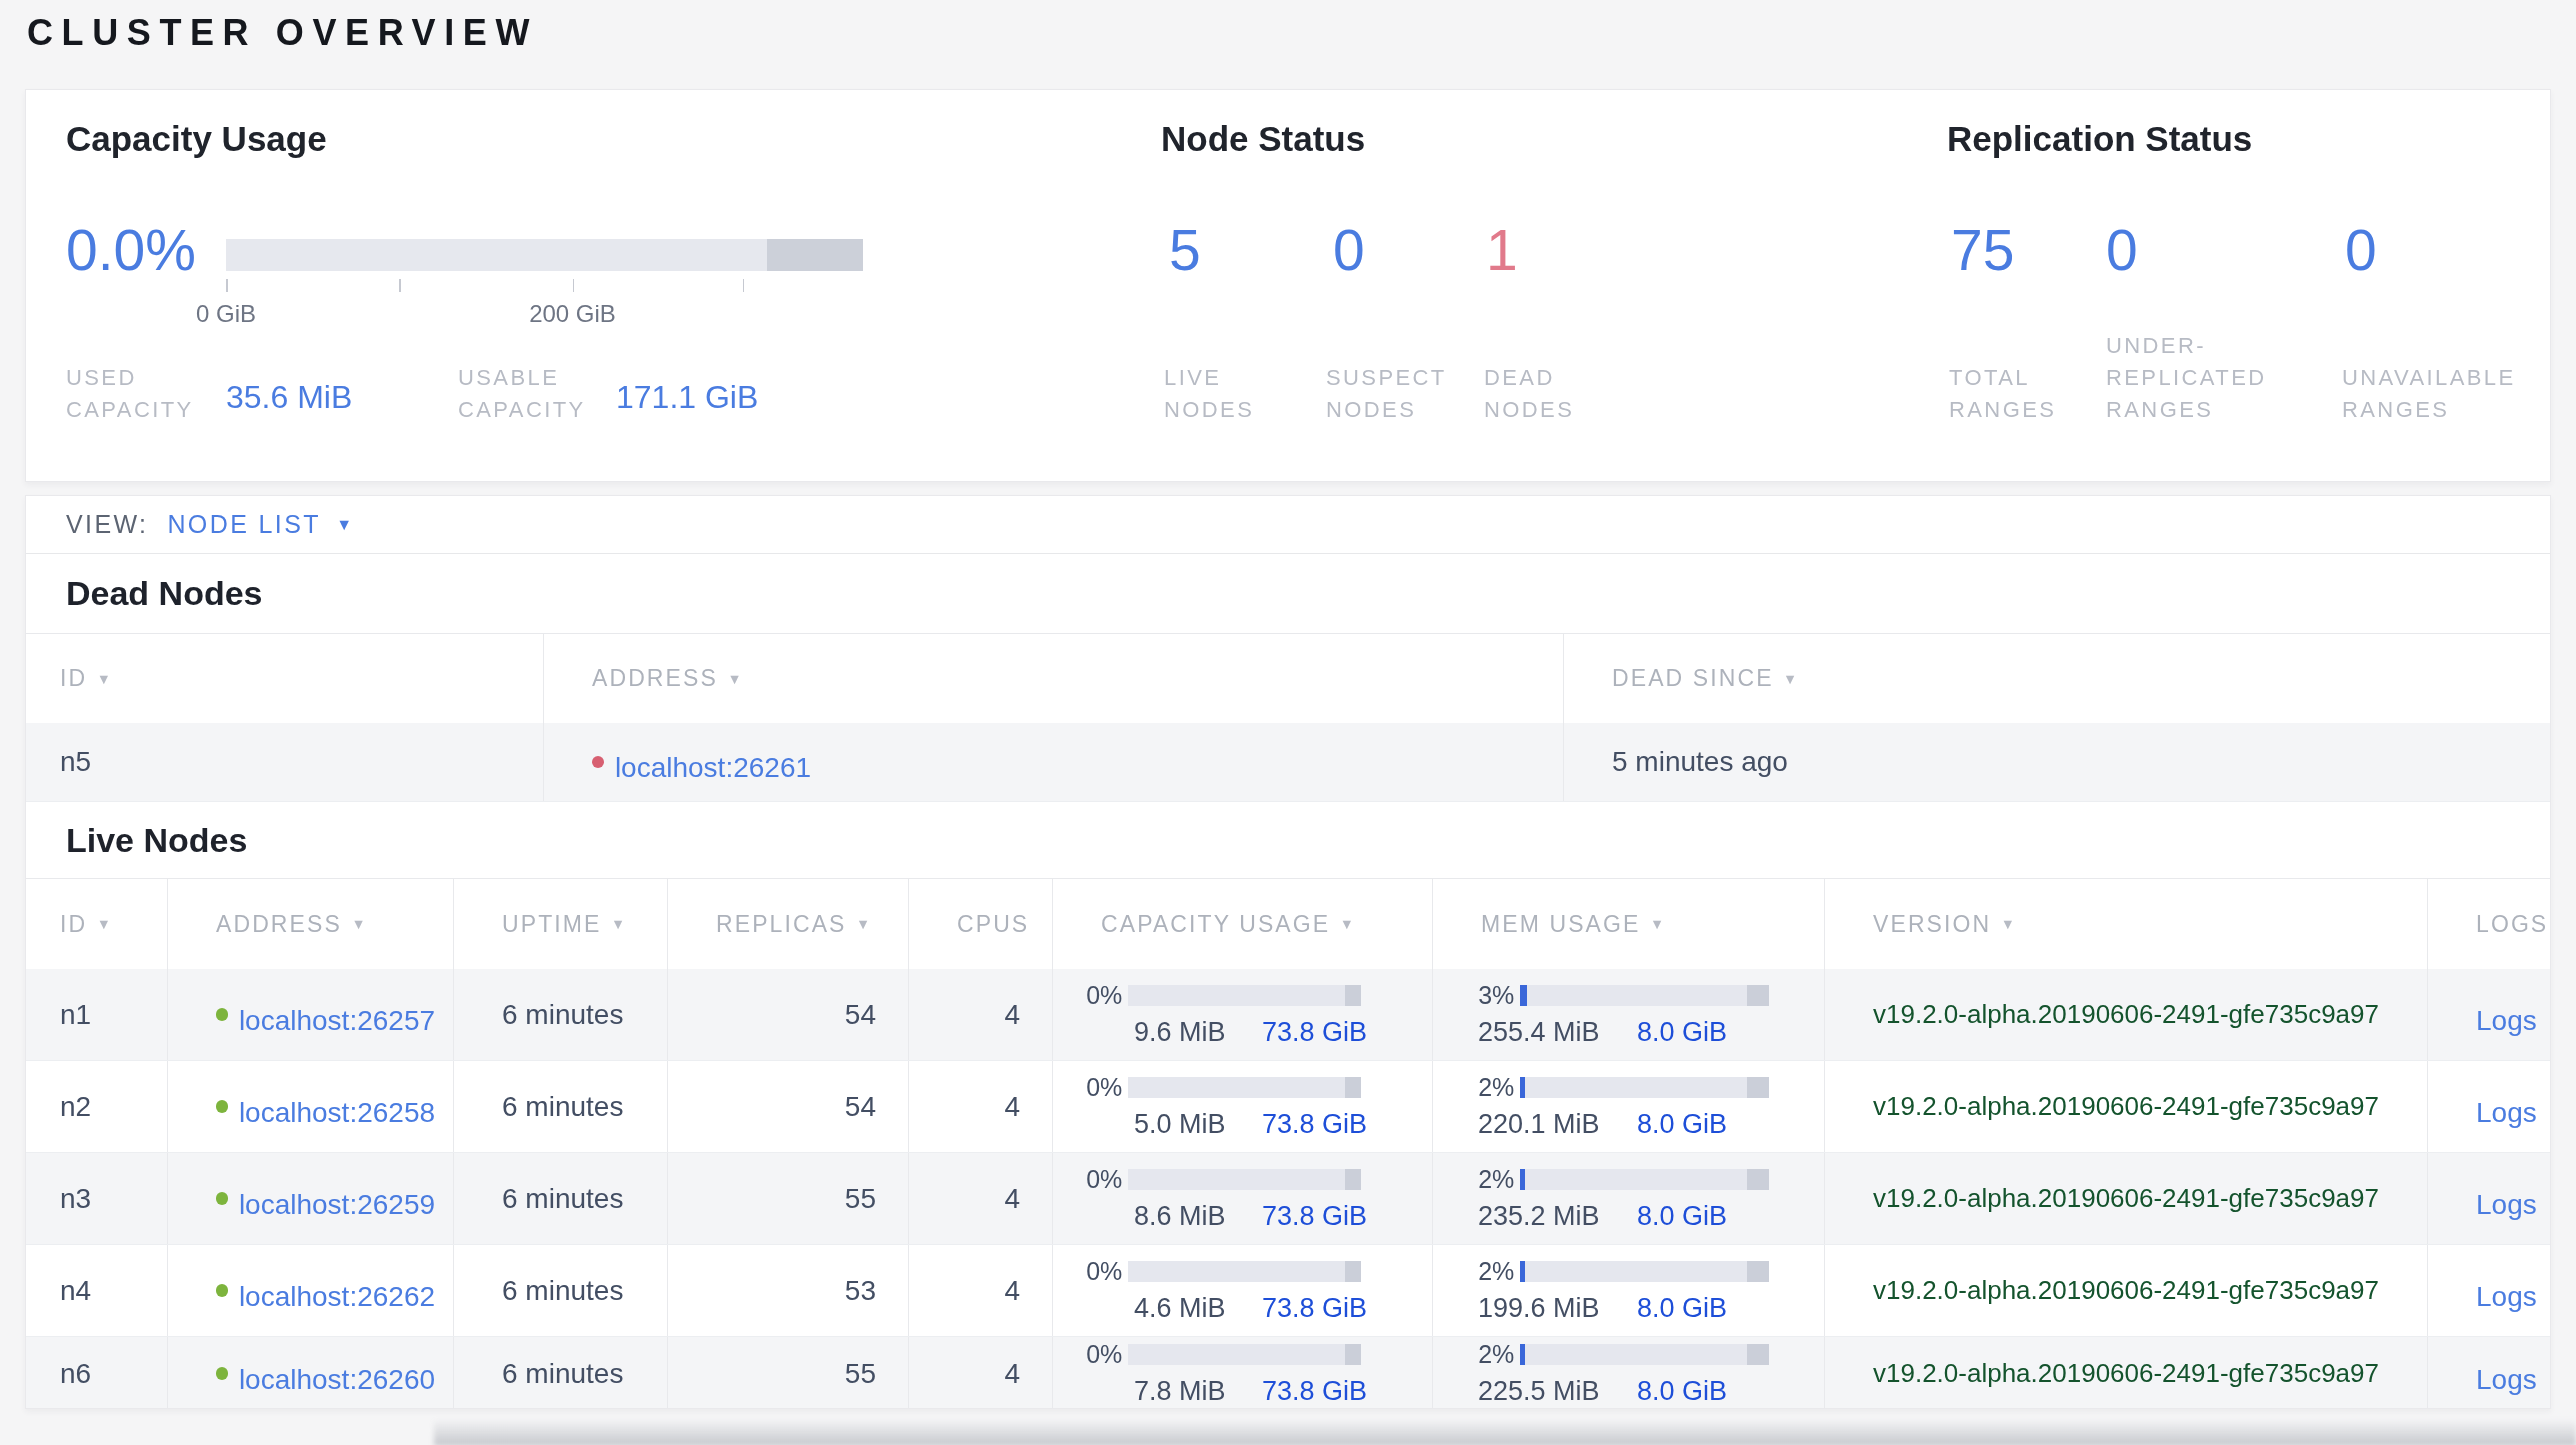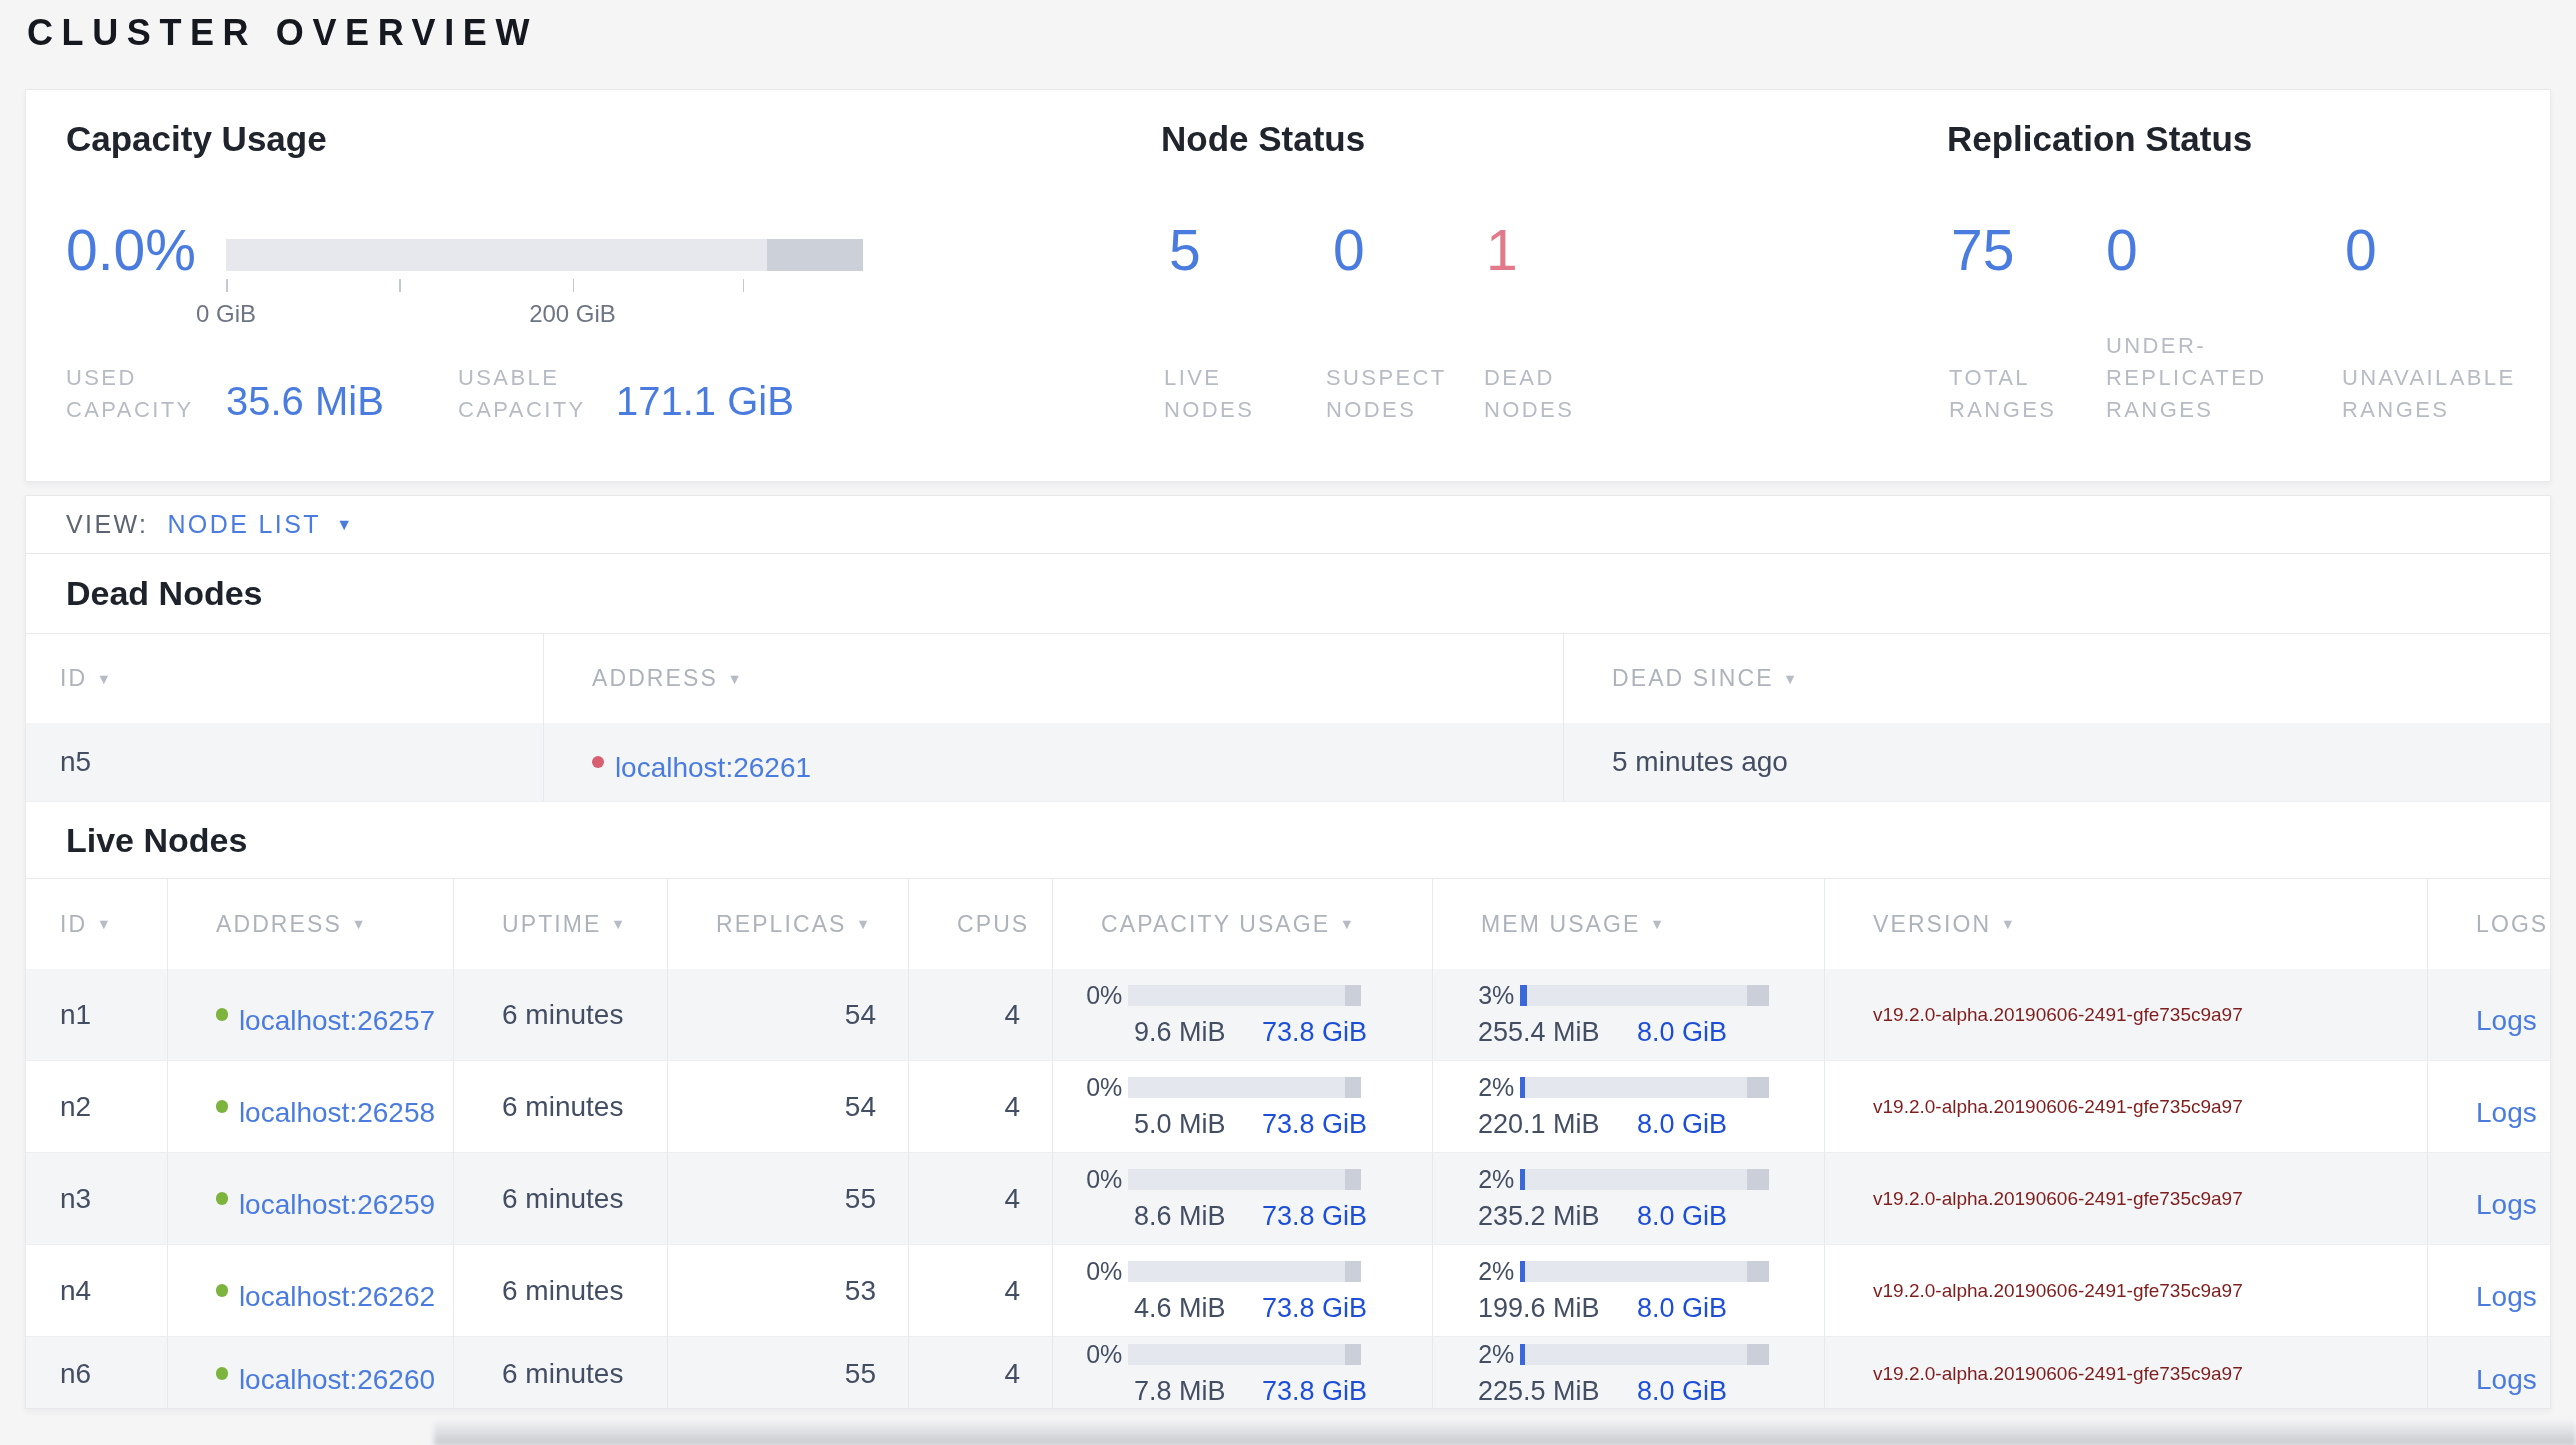--- a/index.html
+++ b/index.html
@@ -33,21 +33,21 @@
   }
   .blue { color: #4a7ce0; }
   .red  { color: #e17a8b; }
   .stat-label {
     position: absolute; bottom: 55px;
     font-size: 22px; letter-spacing: 2.4px; line-height: 32px;
     color: #b7bbc4; font-weight: 400;
   }
   .stat-value {
     position: absolute; top: 289px;
-    font-size: 40px; font-weight: 500; color: #4a7ce0;
+    font-size: 32px; font-weight: 500; color: #4a7ce0;
   }
   .capbar { position: absolute; top: 149px; left: 200px; width: 637px; height: 162px; }
   .capbar-track { position: relative; width: 100%; height: 32px; background: #e6e8ee; }
   .capbar-reserve { position: absolute; right: 0; top: 0; height: 100%; background: #ccd0d9; }
   .tick { position: absolute; top: 40px; width: 1.9px; height: 13.4px; background: #c6c9d1; }
   .tick-label {
     position: absolute; top: 61px; transform: translateX(-50%);
     font-size: 24px; color: #6e7584; white-space: nowrap;
   }
   
@@ -102,21 +102,21 @@
   .u-bar { position: relative; height: 21px; background: #e5e7ee; }
   .cap .u-bar { width: 233px; }
   .mem .u-bar { width: 249px; }
   .u-fill { position: absolute; left: 0; top: 0; height: 100%; background: #3a67d9; }
   .u-res { position: absolute; right: 0; top: 0; height: 100%; background: #cbcfd9; }
   .u-labels { display: flex; justify-content: space-between; margin-top: 7.6px; font-size: 27px; }
   .cap .u-labels { margin-left: 81px; width: 233px; }
   .mem .u-labels { margin-left: 45px; width: 249px; }
   .u-used { color: #434e63; }
   .u-total { color: #1d4ed8; }
-  .td.version { font-size: 19px; color: #7f1d1d; white-space: nowrap; }
+  .td.version { font-size: 26px; color: #14532d; white-space: nowrap; }
   .bottom-shadow {
     position: absolute; left: 434px; right: 0; bottom: 0; height: 27px;
     background: linear-gradient(180deg, rgba(140,145,155,0) 0%, rgba(120,126,138,0.38) 100%);
     filter: blur(2.9px);
   }
 </style>
 </head>
 <body>
 
 <h1 class="page-title">CLUSTER OVERVIEW</h1>

